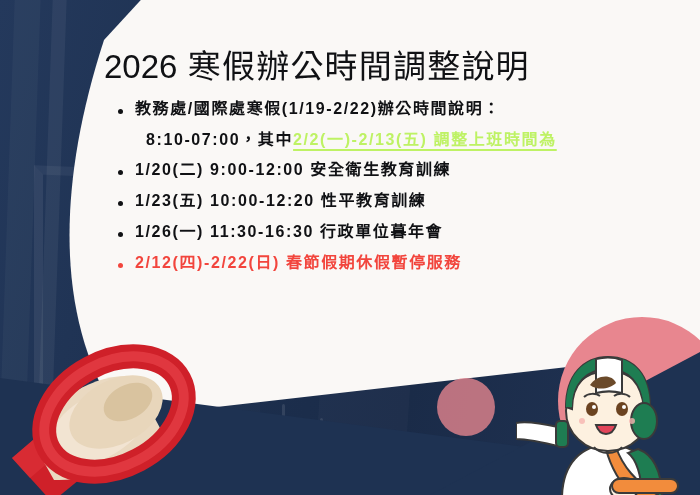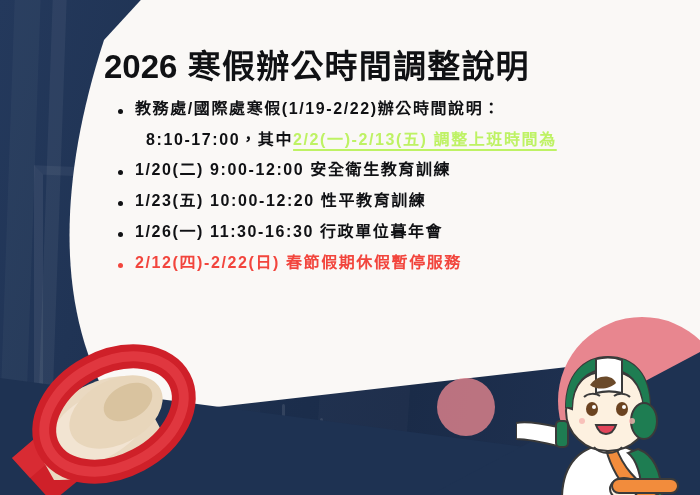--- a/index.html
+++ b/index.html
@@ -81,21 +81,21 @@
   .content {
     position:absolute;
     left:0; top:0; width:700px; height:495px;
     padding:0;
   }
 
   .title {
     position:absolute;
     left:104px; top:40px;
     font-size:33px;
-    font-weight:bold;
+    font-weight:normal;
     color:#101114;
     letter-spacing:1.2px;
     white-space:nowrap;
   }
   .title .num { letter-spacing:0px; }
 
   .bullets {
     position:absolute;
     left:116px; top:94px;
     width:572px;
@@ -174,21 +174,21 @@
     <div class="title">
       <span class="num">2026</span>
       <span>寒假辦公時間調整說明</span>
     </div>
 
     <ul class="bullets">
 
       <li class="bullet">
         <span>教務處/國際處寒假(1/19-2/22)辦公時間說明：</span>
         <span class="wrap-line">
-          <span>8:10-17:00，其中</span><span class="hl">2/2(一)-2/13(五) 調整上班時間為</span>
+          <span>8:10-07:00，其中</span><span class="hl">2/2(一)-2/13(五) 調整上班時間為</span>
         </span>
       </li>
 
       <li class="bullet">
         <span>1/20(二) 9:00-12:00 安全衛生教育訓練</span>
       </li>
 
       <li class="bullet">
         <span>1/23(五) 10:00-12:20 性平教育訓練</span>
       </li>

